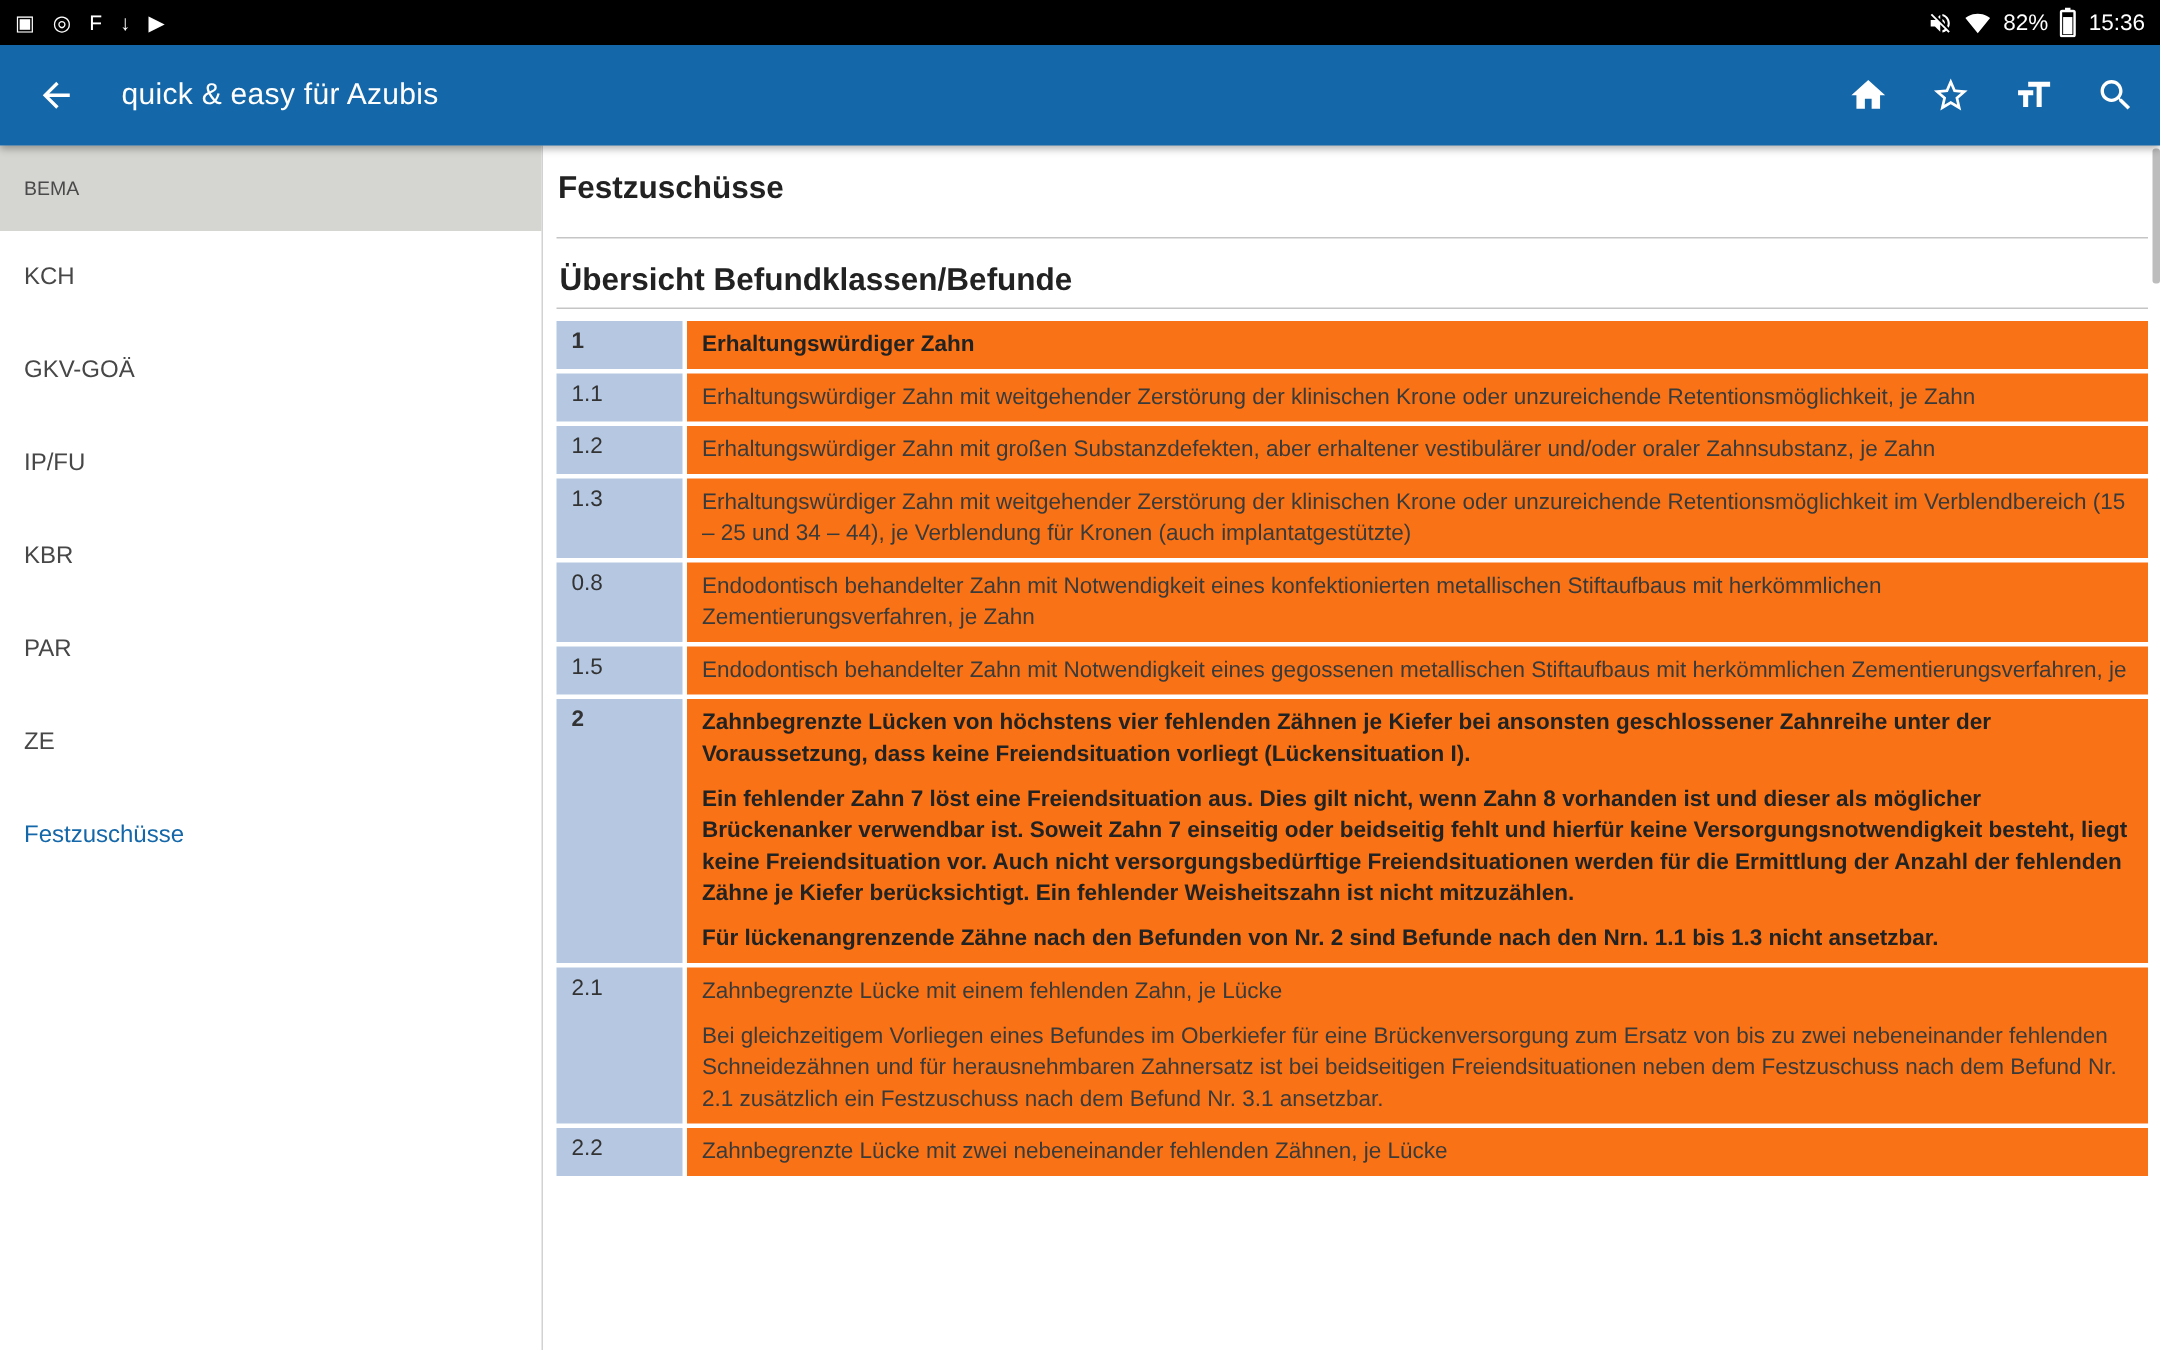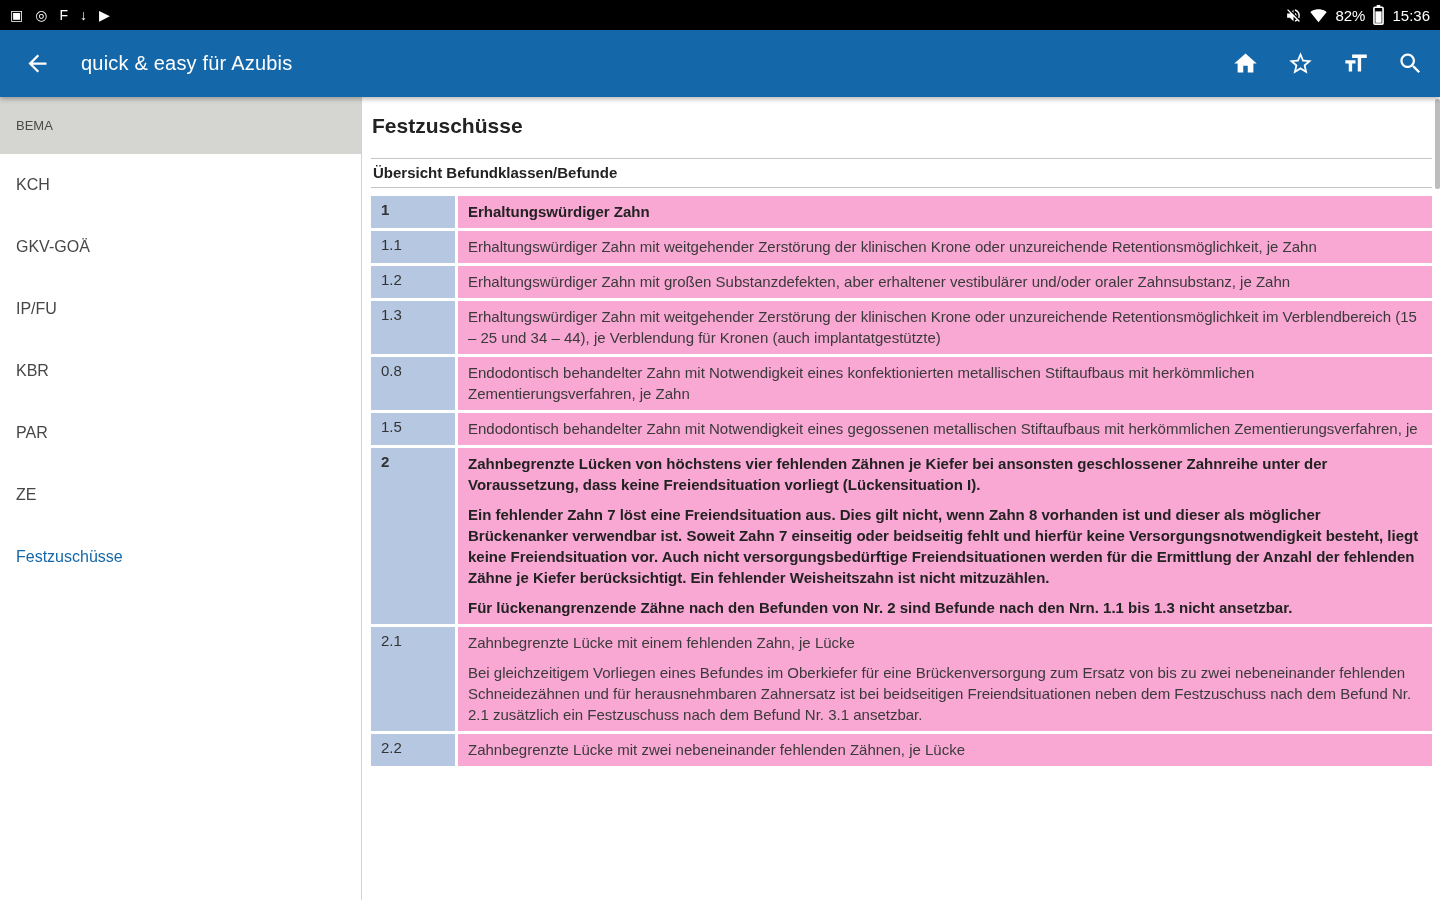--- a/index.html
+++ b/index.html
@@ -28,27 +28,27 @@
   .main { display:flex; height:803px; position:relative; }
 
   .sidebar { width:362px; flex:0 0 362px; border-right:1px solid #d2d2d2; background:#fff; }
   .sidebar-item { height:62px; display:flex; align-items:center; padding-left:16px;
                   font-size:16px; color:#474747; cursor:pointer; }
   .sidebar-item.header { height:57px; background:#d5d5d1; font-size:13px; color:#4a4a4a; }
   .sidebar-item.active { color:#1467a8; }
 
   .content { flex:1; padding:0 8px 0 9px; overflow:hidden; position:relative; }
   .page-title { font-size:21px; font-weight:bold; color:#222; margin:17px 0 0 1px; }
-  .table-header { margin-top:20px; padding:5px 2px 6px; font-size:15px; font-weight:bold;
+  .table-header { margin-top:20px; padding:16px 2px 6px; font-size:21px; font-weight:bold;
                   color:#222; border-top:1px solid #c5c5c5; border-bottom:1px solid #c5c5c5; }
   .befund-table { margin-top:8px; }
   .t-row { display:flex; margin-bottom:3px; }
   .code-cell { flex:0 0 84px; background:#b5c7e1; padding:5px 0 5px 10px;
                font-size:15px; color:#333; margin-right:3px; }
-  .text-cell { flex:1; background:#f9a8d4; padding:5px 12px 6px 10px;
+  .text-cell { flex:1; background:#f97316; padding:5px 12px 6px 10px;
                font-size:15px; line-height:21px; color:#3a3a3a; }
   .text-cell p { margin:0 0 9px 0; }
   .text-cell p:last-child { margin-bottom:0; }
   .t-row.bold .text-cell { font-weight:bold; color:#222; }
   .t-row.bold .code-cell { font-weight:bold; }
 
   .scrollbar { position:absolute; right:0; top:2px; width:5px; height:801px; }
   .scrollbar .thumb { width:5px; height:90px; background:#bdbdbd; border-radius:2px; }
 </style>
 </head>

